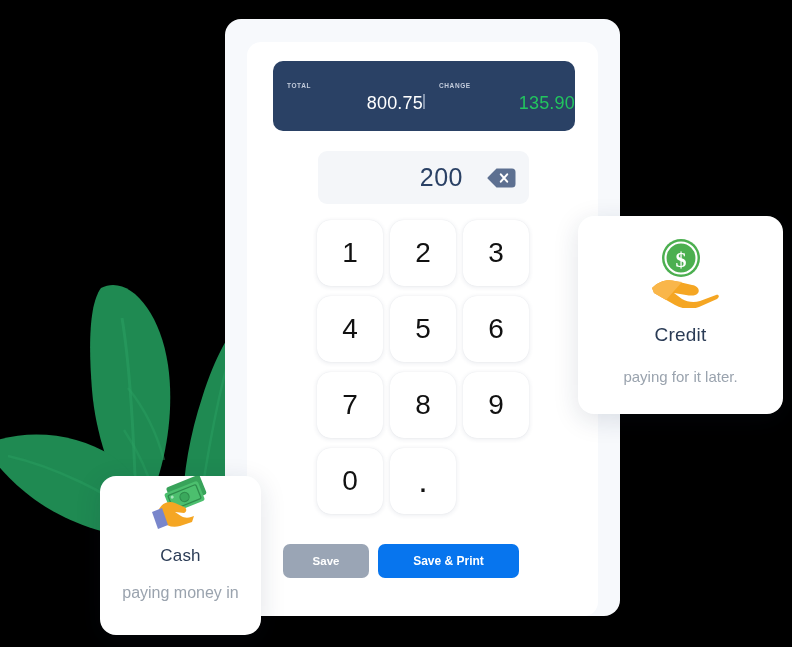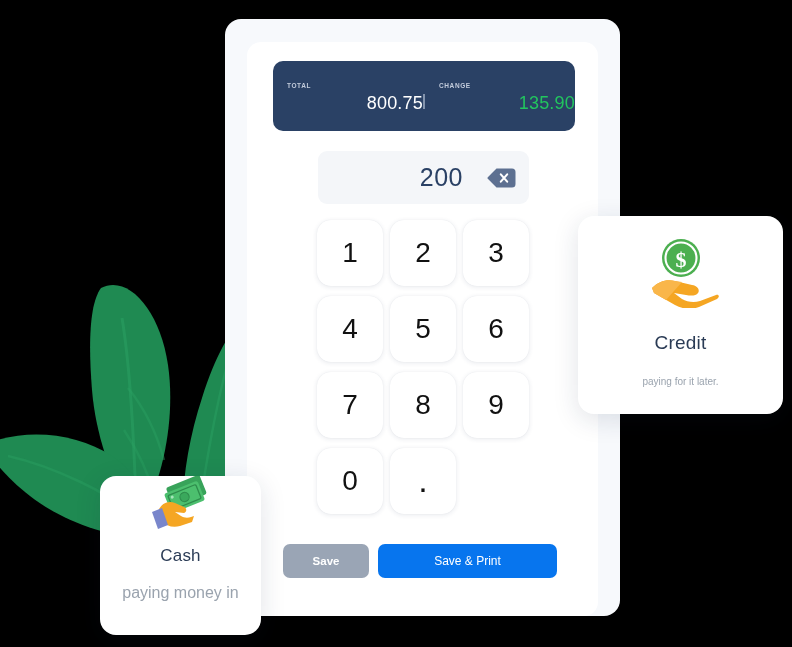--- a/index.html
+++ b/index.html
@@ -156,21 +156,21 @@
                 0 0 1px rgba(40, 55, 90, 0.10);
   }
 
   .key.dot { font-size: 34px; line-height: 0.4; }
 
   
   #actions {
     position: absolute;
     left: 283px;
     top: 544px;
-    width: 274px;
+    width: 236px;
     height: 34px;
     display: flex;
     gap: 9px;
   }
 
   #save-button {
     width: 86px;
     background: #9aa5b5;
     border: none;
     border-radius: 7px;
@@ -181,21 +181,21 @@
     cursor: pointer;
   }
 
   #save-print-button {
     flex: 1 1 auto;
     background: #0775ee;
     border: none;
     border-radius: 7px;
     color: #ffffff;
     font-size: 12px;
-    font-weight: 400;
+    font-weight: 700;
     font-family: "Liberation Sans", sans-serif;
     cursor: pointer;
   }
 
   
   .pay-card {
     position: absolute;
     background: #ffffff;
     border-radius: 16px;
     display: flex;
@@ -227,25 +227,25 @@
   #credit-icon { width: 78px; height: 70px; }
   #cash-icon   { width: 62px; height: 56px; }
 
   .pay-title {
     font-size: 19px;
     color: #2a3b55;
     font-weight: 400;
     letter-spacing: 0.2px;
   }
 
-  #credit-card .pay-title { margin-top: 24px; }
+  #credit-card .pay-title { margin-top: 16px; }
   #cash-card   .pay-title { font-size: 17px; margin-top: 14px; }
 
   .pay-sub {
-    font-size: 10px;
+    font-size: 15px;
     color: #9aa3ae;
     font-weight: 400;
   }
 
   #credit-card .pay-sub { margin-top: 22px; }
   #cash-card   .pay-sub { margin-top: 18px; font-size: 16px; }
 </style>
 </head>
 <body>
 

